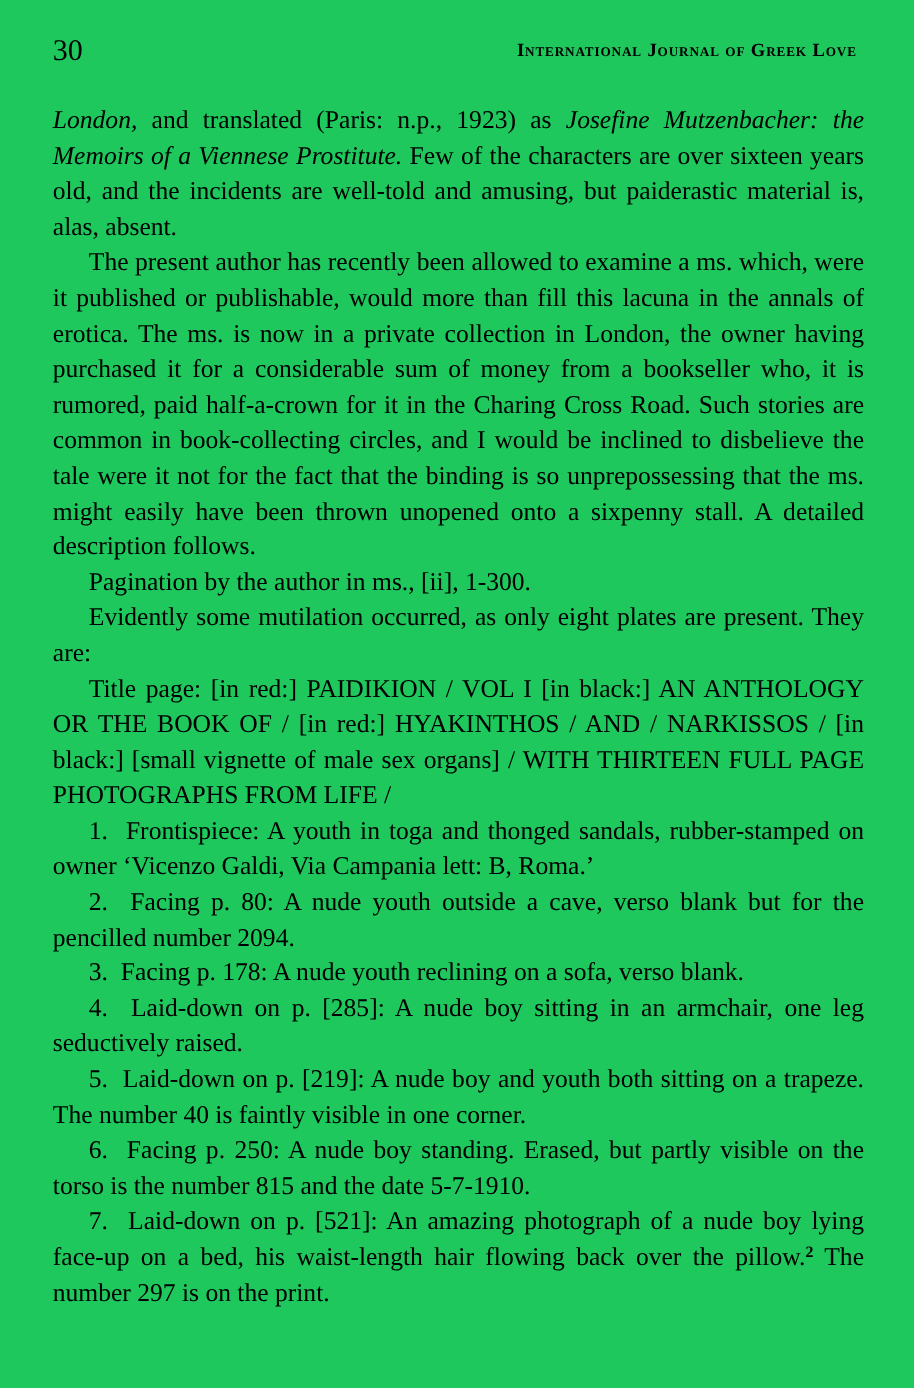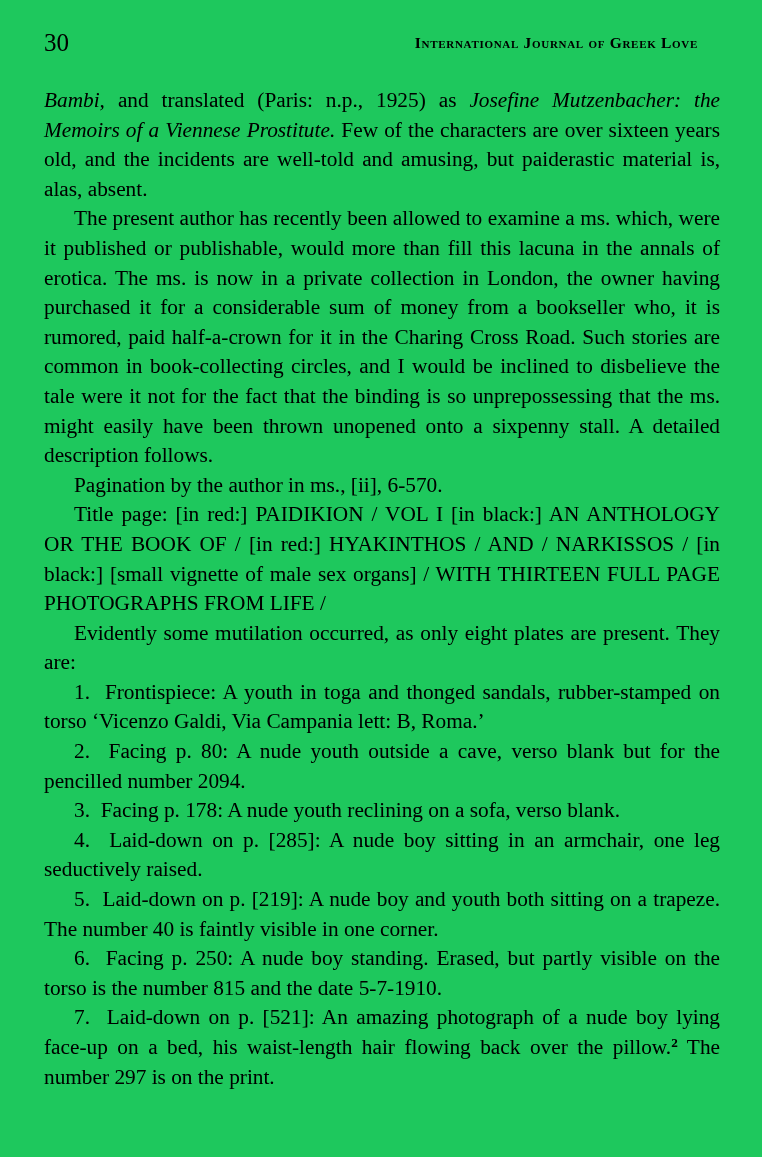--- a/index.html
+++ b/index.html
@@ -38,21 +38,21 @@
     font-weight: 400;
     letter-spacing: 0px;
   }
 
   .head-title {
     font-size: 15.5px;
     line-height: 26px;
     font-variant: small-caps;
     font-weight: 700;
     letter-spacing: 0.7px;
-    margin-right: 20px;
+    margin-right: 4px;
     white-space: nowrap;
   }
 
   
   .textblock {
     position: absolute;
     left: 44px;
     top: 86px;
     width: 676px;
     font-size: 21.3px;
@@ -100,32 +100,32 @@
 
 <div class="page">
 
   <div class="running-head">
     <span class="folio">30</span>
     <span class="head-title">International Journal of Greek Love</span>
   </div>
 
   <div class="textblock">
 
-    <p class="cont"><span class="it">Bambi,</span><span> and translated (Paris: n.p., 1925) as </span><span class="it">Josefine Mutzenbacher: the Memoirs of a Viennese Prostitute.</span><span> Few of the characters are over sixteen years old, and the incidents are well-told and amusing, but paiderastic material is, alas, absent.</span></p>
+    <p class="cont"><span class="it">London,</span><span> and translated (Paris: n.p., 1923) as </span><span class="it">Josefine Mutzenbacher: the Memoirs of a Viennese Prostitute.</span><span> Few of the characters are over sixteen years old, and the incidents are well-told and amusing, but paiderastic material is, alas, absent.</span></p>
 
     <p>The present author has recently been allowed to examine a ms. which, were it published or publishable, would more than fill this lacuna in the annals of erotica. The ms. is now in a private collection in London, the owner having purchased it for a considerable sum of money from a bookseller who, it is rumored, paid half-a-crown for it in the Charing Cross Road. Such stories are common in book-collecting circles, and I would be inclined to disbelieve the tale were it not for the fact that the binding is so unprepossessing that the ms. might easily have been thrown unopened onto a sixpenny stall. A detailed description follows.</p>
 
 
-    <p>Pagination by the author in ms., [ii], 6-570.</p>
+    <p>Pagination by the author in ms., [ii], 1-300.</p>
+
+    <p>Evidently some mutilation occurred, as only eight plates are present. They are:</p>
 
     <p>Title page: [in red:] PAIDIKION / VOL I [in black:] AN ANTHOLOGY OR THE BOOK OF / [in red:] HYAKINTHOS / AND / NARKISSOS / [in black:] [small vignette of male sex organs] / WITH THIRTEEN FULL PAGE PHOTOGRAPHS FROM LIFE /</p>
 
-    <p>Evidently some mutilation occurred, as only eight plates are present. They are:</p>
-
-    <p class="plate"><span class="num">1.</span>&nbsp; <span>Frontispiece: A youth in toga and thonged sandals, rubber-stamped on torso ‘Vicenzo Galdi, Via Campania lett: B, Roma.’</span></p>
+    <p class="plate"><span class="num">1.</span>&nbsp; <span>Frontispiece: A youth in toga and thonged sandals, rubber-stamped on owner ‘Vicenzo Galdi, Via Campania lett: B, Roma.’</span></p>
 
     <p class="plate"><span class="num">2.</span>&nbsp; <span>Facing p. 80: A nude youth outside a cave, verso blank but for the pencilled number 2094.</span></p>
 
     <p class="plate"><span class="num">3.</span>&nbsp; <span>Facing p. 178: A nude youth reclining on a sofa, verso blank.</span></p>
 
     <p class="plate"><span class="num">4.</span>&nbsp; <span>Laid-down on p. [285]: A nude boy sitting in an armchair, one leg seductively raised.</span></p>
 
     <p class="plate"><span class="num">5.</span>&nbsp; <span>Laid-down on p. [219]: A nude boy and youth both sitting on a trapeze. The number 40 is faintly visible in one corner.</span></p>
 
     <p class="plate"><span class="num">6.</span>&nbsp; <span>Facing p. 250: A nude boy standing. Erased, but partly visible on the torso is the number 815 and the date 5-7-1910.</span></p>

